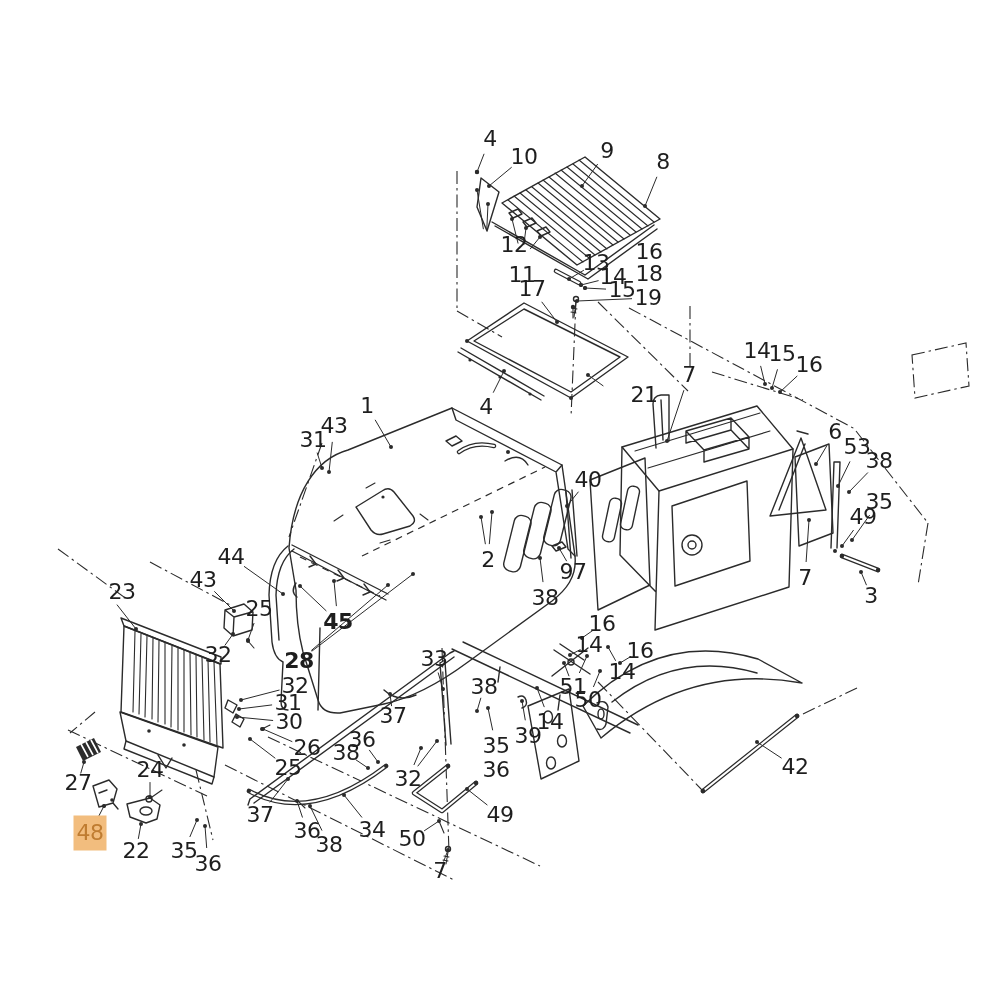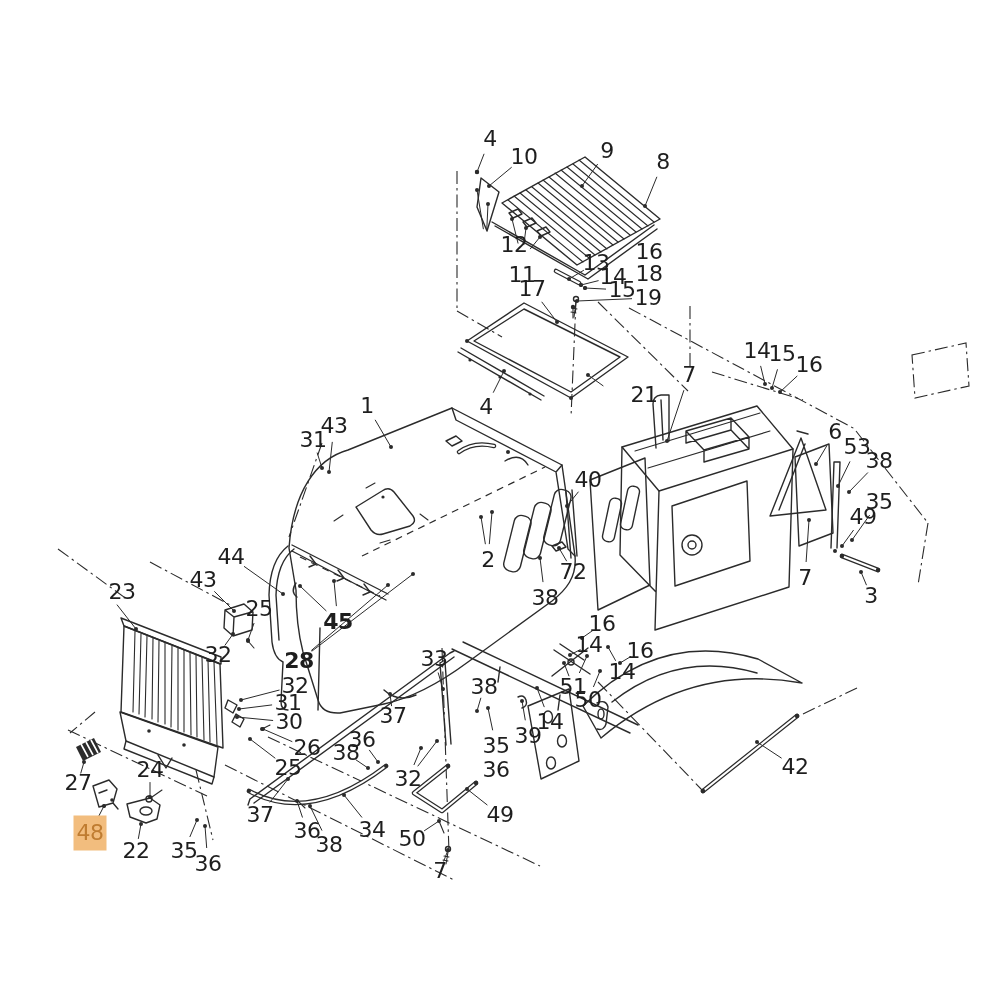--- a/index.html
+++ b/index.html
@@ -373,21 +373,21 @@
       <span class="callout" style="left: 879px; top: 461px;">38</span>
       <span class="callout" style="left: 879px; top: 502px;">35</span>
       <span class="callout" style="left: 863px; top: 517px;">49</span>
       <span class="callout" style="left: 805px; top: 578px;">7</span>
       <span class="callout" style="left: 871px; top: 596px;">3</span>
       <span class="callout" style="left: 313px; top: 440px;">31</span>
       <span class="callout" style="left: 334px; top: 426px;">43</span>
       <span class="callout" style="left: 367px; top: 406px;">1</span>
       <span class="callout" style="left: 488px; top: 560px;">2</span>
       <span class="callout" style="left: 588px; top: 480px;">40</span>
-      <span class="callout" style="left: 573px; top: 572px;">72</span>
+      <span class="callout" style="left: 573px; top: 572px;">97</span>
       <span class="callout" style="left: 545px; top: 598px;">38</span>
       <span class="callout" style="left: 231px; top: 557px;">44</span>
       <span class="callout" style="left: 203px; top: 580px;">43</span>
       <span class="callout" style="left: 259px; top: 609px;">25</span>
       <span class="callout" style="left: 338px; top: 622px; font-weight: bold;">45</span>
       <span class="callout" style="left: 122px; top: 592px;">23</span>
       <span class="callout" style="left: 218px; top: 655px;">32</span>
       <span class="callout" style="left: 299px; top: 661px; font-weight: bold;">28</span>
       <span class="callout" style="left: 295px; top: 686px;">32</span>
       <span class="callout" style="left: 288px; top: 703px;">31</span>

